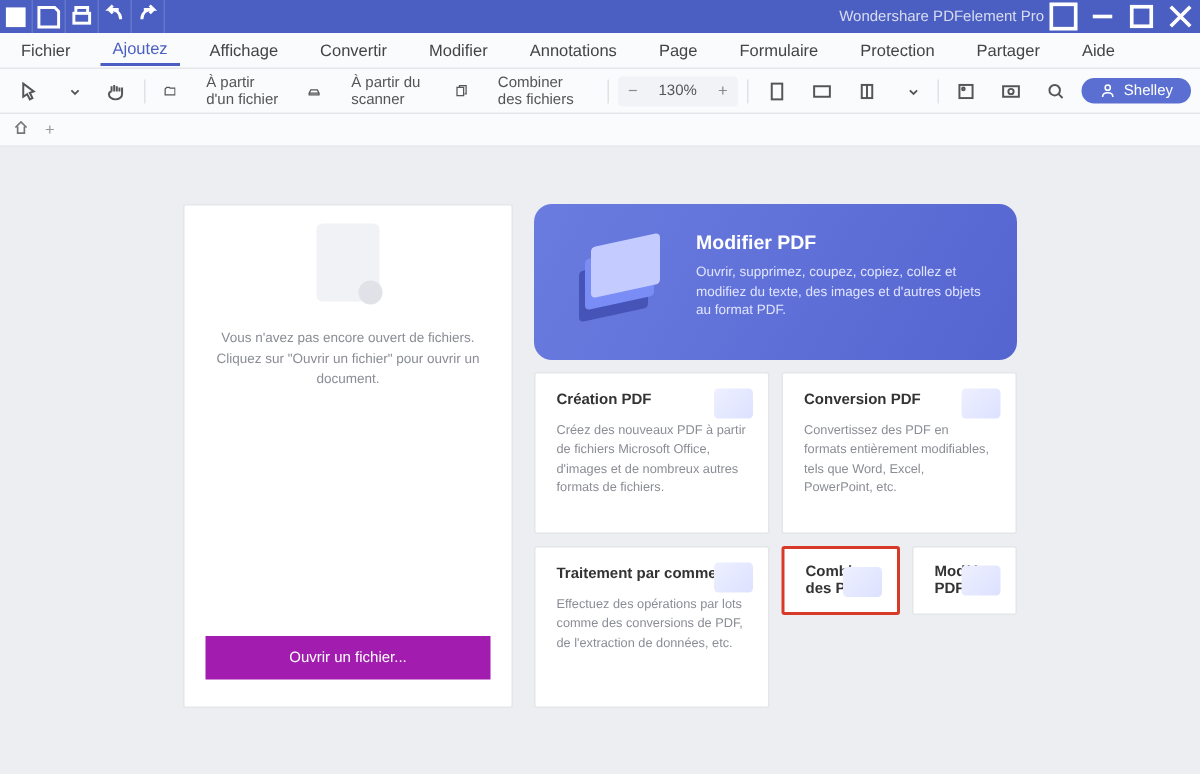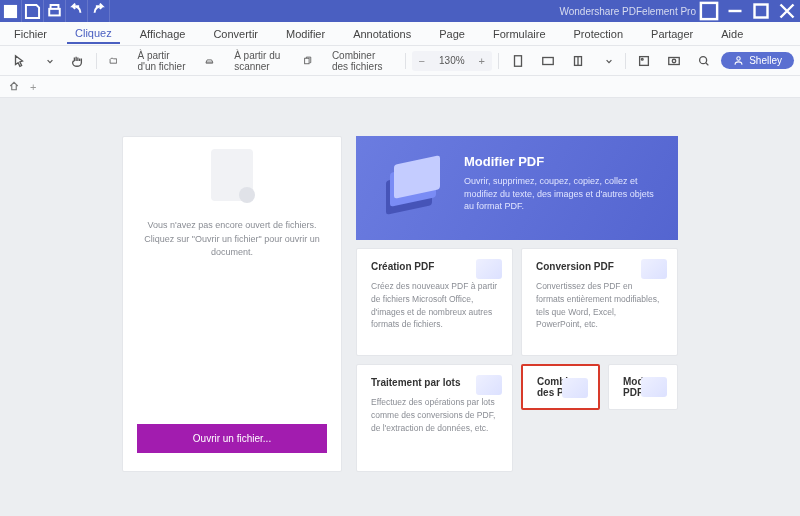--- a/index.html
+++ b/index.html
@@ -25,21 +25,21 @@
 .tabbar svg{width:12px;height:12px}
 .content{padding:38px 122px 0;display:flex;gap:14px}
 .panel-recents{width:220px;background:#fff;border:1px solid #e4e6ea;border-radius:2px;padding:12px 14px 18px;display:flex;flex-direction:column;height:336px}
 .recents-head{display:flex;justify-content:space-between;align-items:center;margin-bottom:38px}
 .recents-head h3{font-size:12px;font-weight:600;color:#333}
 .file-illu{width:42px;height:52px;margin:0 auto 18px;background:#f1f2f5;border-radius:4px;position:relative}
 .file-illu:before{content:"";position:absolute;right:-2px;bottom:-2px;width:16px;height:16px;border-radius:50%;background:#e0e2e8}
 .recents-msg{font-size:9px;color:#8a8d94;text-align:center;line-height:1.5;padding:0 4px}
 .open-btn{margin-top:auto;background:#a21caf;color:#fff;text-align:center;padding:9px 0;font-size:10px;cursor:pointer}
 .cards{flex:1;display:flex;flex-direction:column;gap:8px}
-.hero{background:linear-gradient(120deg,#6b7ce0,#5465d0);border-radius:0;padding:18px 20px;display:flex;gap:18px;color:#fff;height:104px}
+.hero{background:linear-gradient(120deg,#6b7ce0,#5465d0);border-radius:12px;padding:18px 20px;display:flex;gap:18px;color:#fff;height:104px}
 .hero-illu{width:70px;height:70px;position:relative;flex-shrink:0}
 .stack{position:absolute;width:46px;height:34px;background:#8fa0ff;border-radius:3px;transform:skewY(-12deg)}
 .stack.s1{top:22px;left:10px;background:#4654b8}
 .stack.s2{top:14px;left:14px;background:#7a8cf5}
 .stack.s3{top:6px;left:18px;background:#c4ccff}
 .hero-txt h2{font-size:13px;font-weight:600;margin-bottom:6px}
 .hero-txt p{font-size:9px;line-height:1.4;color:#e0e4ff}
 .grid2{display:grid;grid-template-columns:1fr 1fr;gap:8px}
 .card{background:#fff;border:1px solid #e4e6ea;border-radius:2px;padding:12px 14px;position:relative;cursor:pointer}
 .card.tall{height:108px}
@@ -103,21 +103,21 @@
     <div class="tb-btn">
         <svg viewBox="0 0 16 16">
           <path d="M4 4l8 8M12 4l-8 8"></path>
         </svg>
       </div>
   </div>
 </div>
 
 <div class="menubar">
   <div class="menu-item">Fichier</div>
-  <div class="menu-item active">Cliquez</div>
+  <div class="menu-item active">Ajoutez</div>
   <div class="menu-item">Affichage</div>
   <div class="menu-item">Convertir</div>
   <div class="menu-item">Modifier</div>
   <div class="menu-item">Annotations</div>
   <div class="menu-item">Page</div>
   <div class="menu-item">Formulaire</div>
   <div class="menu-item">Protection</div>
   <div class="menu-item">Partager</div>
   <div class="menu-item">Aide</div>
 </div>
@@ -246,21 +246,21 @@
       <div class="card tall">
         <div class="card-ico"></div>
         <h4>Conversion PDF</h4>
         <p>Convertissez des PDF en formats entièrement modifiables, tels que Word, Excel, PowerPoint, etc.</p>
       </div>
     </div>
 
     <div class="grid2">
       <div class="card tall">
         <div class="card-ico"></div>
-        <h4>Traitement par lots</h4>
+        <h4>Traitement par comme</h4>
         <p>Effectuez des opérations par lots comme des conversions de PDF, de l'extraction de données, etc.</p>
       </div>
       <div style="display:flex;flex-direction:row;gap:8px">
         <div class="card short hl">
           <div class="card-ico"></div>
           <h4 style="margin:0">Combiner des PDF</h4>
         </div>
         <div class="card short">
           <div class="card-ico"></div>
           <h4 style="margin:0">Modèles PDF</h4>

